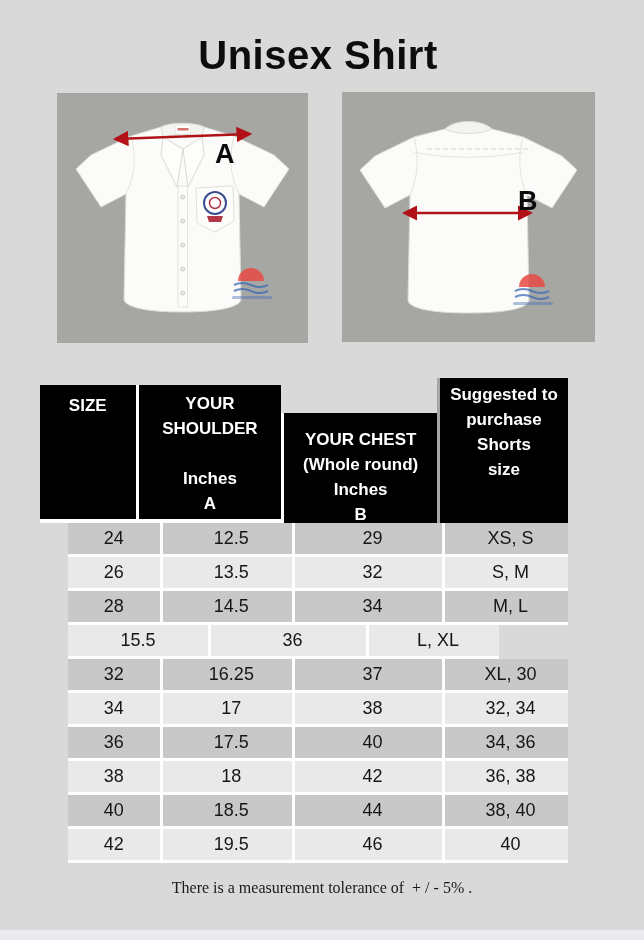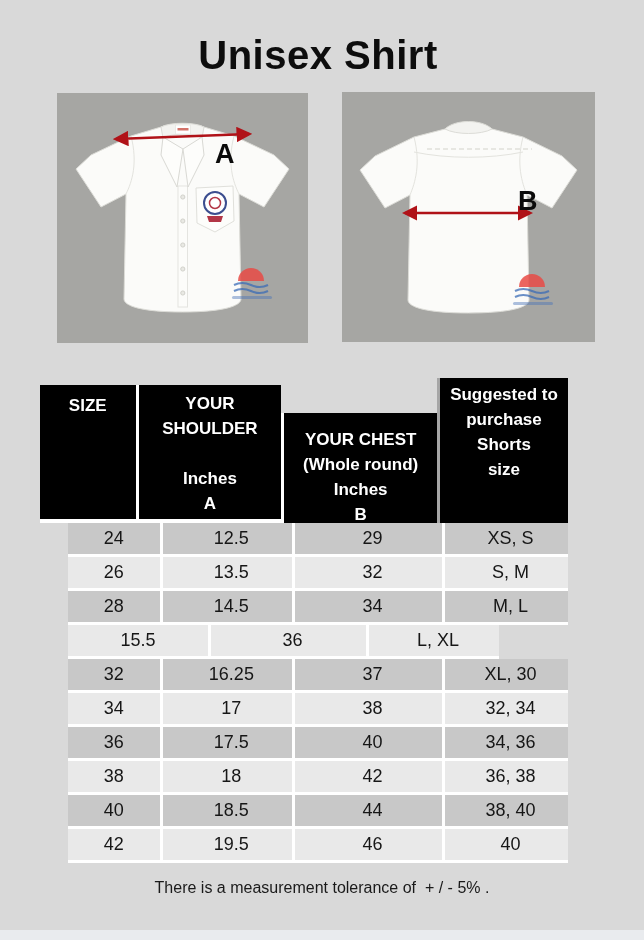--- a/index.html
+++ b/index.html
@@ -44,21 +44,21 @@
   .hc2{width:158px;border-left:3px solid #ffffff;padding-top:14px;margin-top:35px;}
   .hc3{width:133px;border-left:3px solid #a6a6a6;padding-top:4px;}
   .tr{display:flex;height:34px;margin-left:28px;}
   .td{box-sizing:border-box;display:flex;align-items:center;justify-content:center;
       font-size:18px;color:var(--text);border-bottom:3px solid #ffffff;}
   .td + .td{border-left:3px solid #ffffff;padding-left:8px;}
   .td.c0{width:97px;}.td.c1{width:140px;}.td.c2{width:158px;}.td.c3{width:133px;}
   .tr.dark .td{background:var(--row-dark);}
   .tr.light .td{background:var(--row-light);}
   .tolerance-note{position:absolute;top:879px;left:0;width:644px;text-align:center;
-      font-size:16px;color:#1a1a1a;white-space:pre;}
+      font-size:16px;color:#1a1a1a;white-space:pre;font-family:Liberation Serif, serif;}
   .bottom-strip{position:absolute;left:0;bottom:0;width:644px;height:10px;background:var(--bottom-strip);}
 </style>
 </head>
 <body>
 
 <div class="page">
 
   <div class="title">Unisex Shirt</div>
 
   <div class="photo photo-front">

